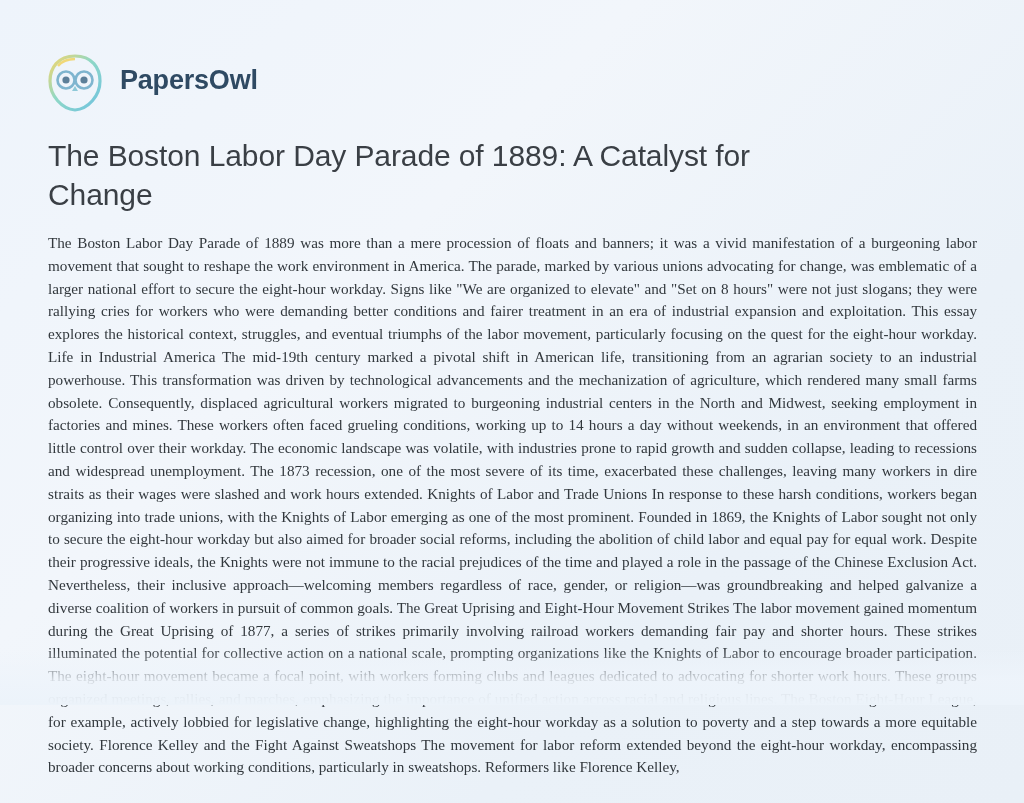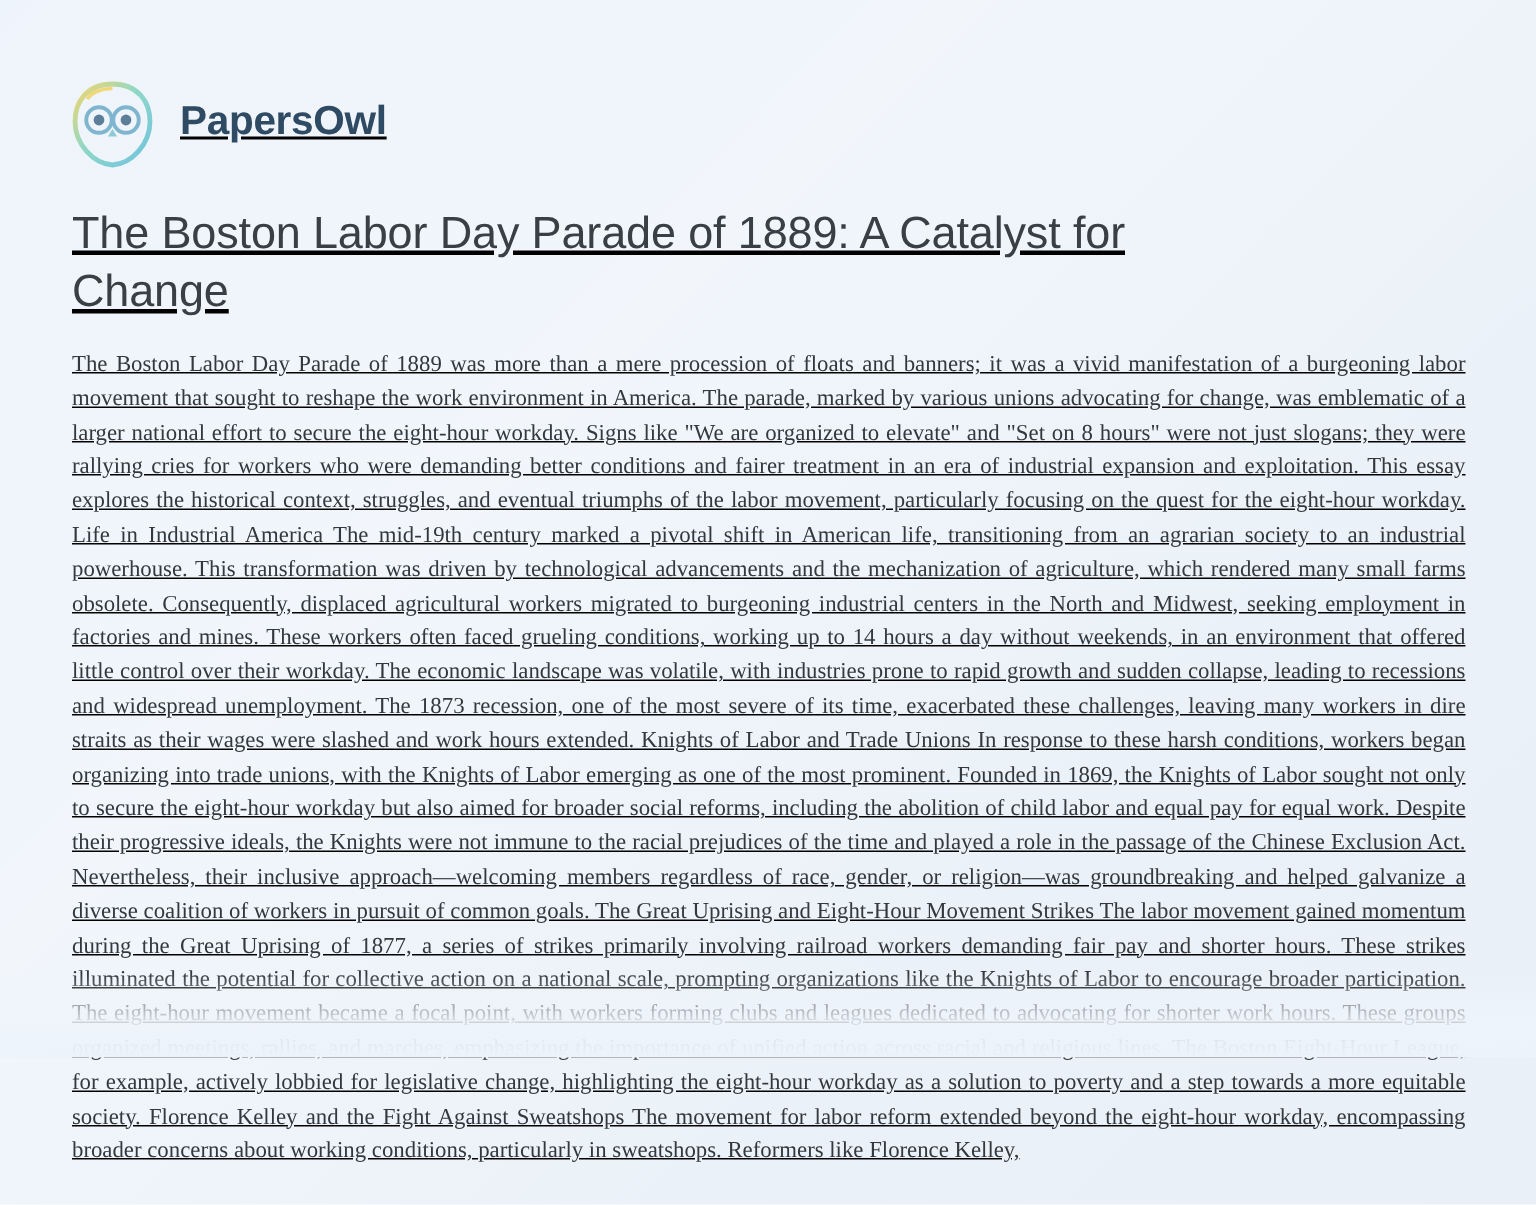--- a/index.html
+++ b/index.html
@@ -11,21 +11,20 @@
     height: 803px;
     background: linear-gradient(135deg, #eef4fb 0%, #f2f6fb 35%, #eaf1f8 70%, #e9f0f7 100%);
     font-family: "Liberation Sans", sans-serif;
     overflow: hidden;
   }
   .page {
     position: relative;
     width: 1024px;
     height: 705px;
     box-sizing: border-box;
-    text-decoration: underline;
   }
   .header {
     display: flex;
     align-items: flex-start;
     padding: 52px 0 0 44px;
   }
   .logo-mark {
     width: 62px;
     height: 62px;
     margin-right: 14px;

